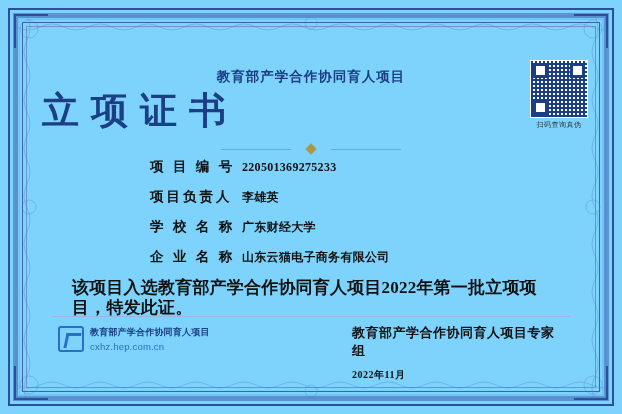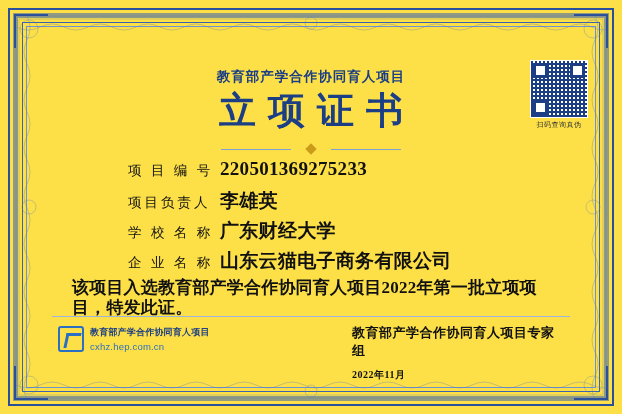--- a/index.html
+++ b/index.html
@@ -11,21 +11,21 @@
     width: 622px;
     height: 414px;
     font-family: "Liberation Sans", sans-serif;
     overflow: hidden;
   }
 
   #cert {
     position: relative;
     width: 622px;
     height: 414px;
-    background: #fde047;
+    background: #7dd3fc;
     box-sizing: border-box;
   }
 
   
   .border-outer {
     position: absolute;
     left: 8px; top: 8px; right: 8px; bottom: 8px;
     border: 2px solid #2a4f9b;
     box-sizing: border-box;
   }
@@ -86,21 +86,20 @@
     letter-spacing: 1px;
     font-family: "Liberation Serif", serif;
     font-weight: bold;
   }
 
   .maintitle {
     position: absolute;
     top: 58px;
     left: 0;
     right: 0;
-    text-align: center;
     font-size: 37px;
     line-height: 46px;
     color: #1b3e85;
     letter-spacing: 12px;
     text-indent: 12px;
     font-family: Liberation Sans, sans-serif;
     font-weight: bold;
   }
 
   .title-rule {
@@ -189,26 +188,27 @@
     display: flex;
     align-items: baseline;
     margin-bottom: 10px;
     height: 20px;
   }
   .field-label {
     width: 92px;
     font-size: 13.5px;
     color: #111111;
     font-family: "Liberation Serif", serif;
-    font-weight: normal;
+    font-weight: bold;
     letter-spacing: 3px;
     flex: none;
+    margin-left: 22px;
   }
   .field-value {
-    font-size: 19px;
+    font-size: 12px;
     color: #111111;
     font-family: "Liberation Serif", serif;
     font-weight: bold;
     letter-spacing: .3px;
   }
 
   
   .statement {
     position: absolute;
     top: 248px;

